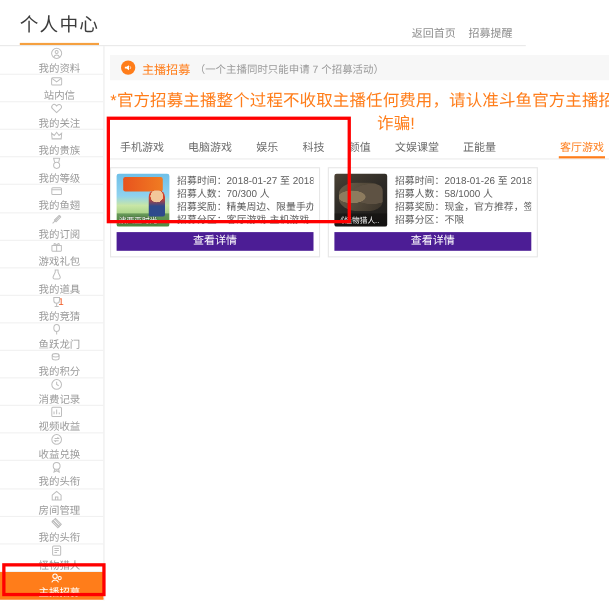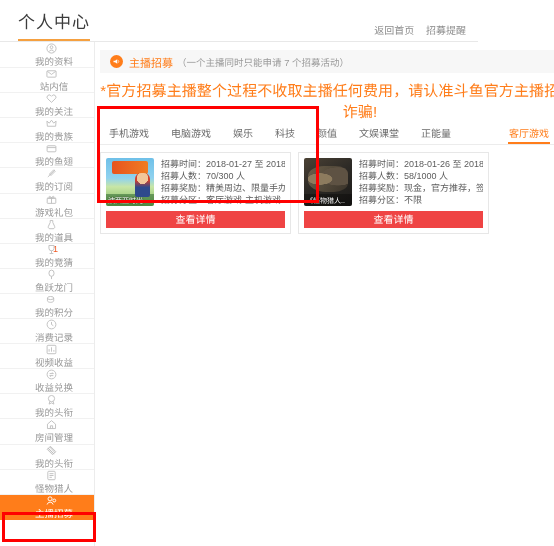--- a/index.html
+++ b/index.html
@@ -240,21 +240,21 @@
     color: #5d5d5d;
     line-height: 12px;
     white-space: nowrap;
     overflow: hidden;
     text-overflow: clip;
   }
   .meta-row .lbl { color: #5d5d5d; }
   .detail-btn {
     display: block;
     width: 100%;
-    background: #ef4444;
+    background: #4c1d95;
     color: #fff;
     text-align: center;
     font-size: 10px;
     border: none;
     height: 17px;
     line-height: 17px;
     margin: 5px 0 5px 0;
     cursor: pointer;
     font-family: Liberation Serif, serif;
   }
@@ -313,20 +313,29 @@
           </span>
           <span>我的关注</span>
         </div>
         <div class="side-item">
           <span class="ico">
             <svg viewBox="0 0 12 12" width="11" height="11">
               <path d="M1.5 9h9L11 3.4 8.4 5.6 6 2.4 3.6 5.6 1 3.4z" stroke="currentColor" fill="none" stroke-width="1"></path>
             </svg>
           </span>
           <span>我的贵族</span>
+        </div>
+        <div class="side-item">
+          <span class="ico">
+            <svg viewBox="0 0 12 12" width="11" height="11">
+              <circle cx="6" cy="8" r="3" stroke="currentColor" fill="none" stroke-width="1"></circle>
+              <path d="M4 5 3 1h6L8 5" stroke="currentColor" fill="none" stroke-width="1"></path>
+            </svg>
+          </span>
+          <span>我的等级</span>
         </div>
         <div class="side-item">
           <span class="ico">
             <svg viewBox="0 0 12 12" width="11" height="11">
               <rect x="1.2" y="3" width="9.6" height="6.6" rx="1" stroke="currentColor" fill="none" stroke-width="1"></rect>
               <path d="M1.2 5h9.6" stroke="currentColor" fill="none" stroke-width="1"></path>
             </svg>
           </span>
           <span>我的鱼翅</span>
         </div>

